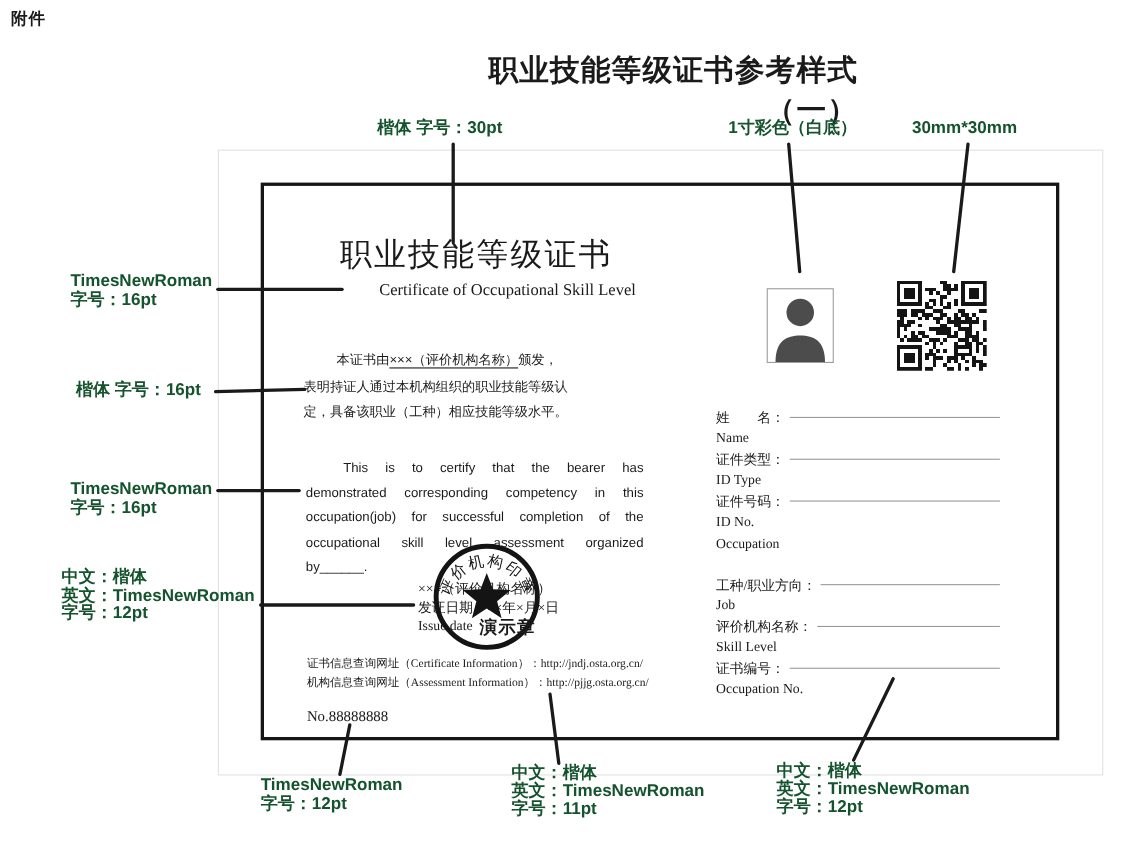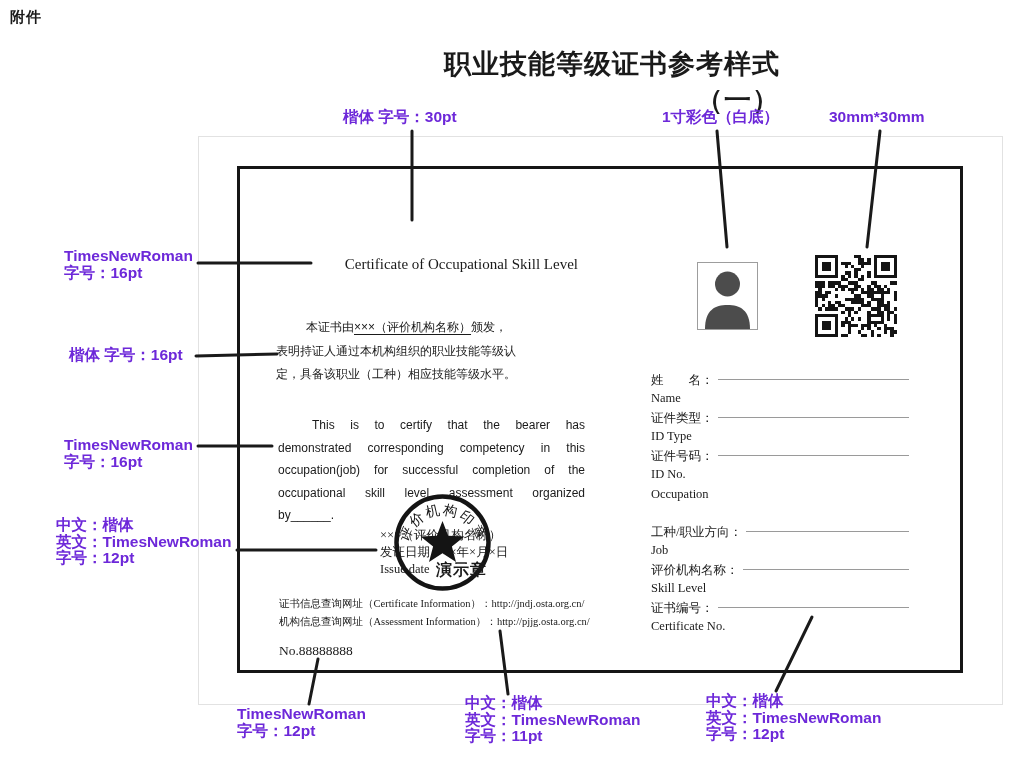--- a/index.html
+++ b/index.html
@@ -49,21 +49,21 @@
   .qr    { left:815px; top:255px; width:82px; height:82px; }
 
   .fields { left:651px; top:371px; width:258px; }
   .frow   { height:38px; }
   .fzh    { display:flex; align-items:center; height:18px; font-family:"Liberation Serif", serif;
             font-size:12.5px; white-space:nowrap; }
   .fline  { flex:1 1 auto; border-bottom:1px solid #9a9a9a; margin:0 0 2px 4px; }
   .fen    { height:20px; font-family:"Liberation Serif", serif; font-size:12.5px; padding-top:2px; }
 
   
-  .ann { font-weight:bold; font-size:15.5px; line-height:16.5px; color:#6d28d9; white-space:nowrap; }
+  .ann { font-weight:bold; font-size:15.5px; line-height:16.5px; color:#14532d; white-space:nowrap; }
   .ann-title-spec { left:343px; top:109px; }
   .ann-photo-spec { left:662px; top:109px; }
   .ann-qr-spec    { left:829px; top:109px; }
   .ann-left1  { left:64px;  top:248px; }
   .ann-left2  { left:69px;  top:347px; }
   .ann-left3  { left:64px;  top:437px; }
   .ann-left4  { left:56px;  top:517px; }
   .ann-bot1   { left:237px; top:706px; }
   .ann-bot2   { left:465px; top:695px; }
   .ann-bot3   { left:706px; top:693px; }
@@ -74,20 +74,21 @@
 <body>
 
 <div id="stage">
 
   <div class="abs attachment">附件</div>
   <div class="abs doc-title">职业技能等级证书参考样式（一）</div>
 
   <div class="abs outer-box"></div>
   <div class="abs inner-box"></div>
 
+  <div class="abs cert-title">职业技能等级证书</div>
   <div class="abs cert-sub">Certificate of Occupational Skill Level</div>
 
   <div class="abs zh-para">
     <div class="zh-line1"><span>本证书由</span><span class="zh-u">×××（评价机构名称）</span><span>颁发，</span></div>
     <div>表明持证人通过本机构组织的职业技能等级认</div>
     <div>定，具备该职业（工种）相应技能等级水平。</div>
   </div>
 
   <div class="abs en-para">
     <div class="jl first">This is to certify that the bearer has</div>
@@ -389,21 +390,21 @@
           <span>评价机构名称：</span>
           <span class="fline"></span>
         </div>
       <div class="fen">Skill Level</div>
     </div>
     <div class="frow">
       <div class="fzh">
           <span>证书编号：</span>
           <span class="fline"></span>
         </div>
-      <div class="fen">Certificate No.</div>
+      <div class="fen">Occupation No.</div>
     </div>
   </div>
 
   <div class="abs ann ann-title-spec">楷体 字号：30pt</div>
   <div class="abs ann ann-photo-spec">1寸彩色（白底）</div>
   <div class="abs ann ann-qr-spec">30mm*30mm</div>
 
   <div class="abs ann ann-left1">
     <div>TimesNewRoman</div>
       <div>字号：16pt</div>

